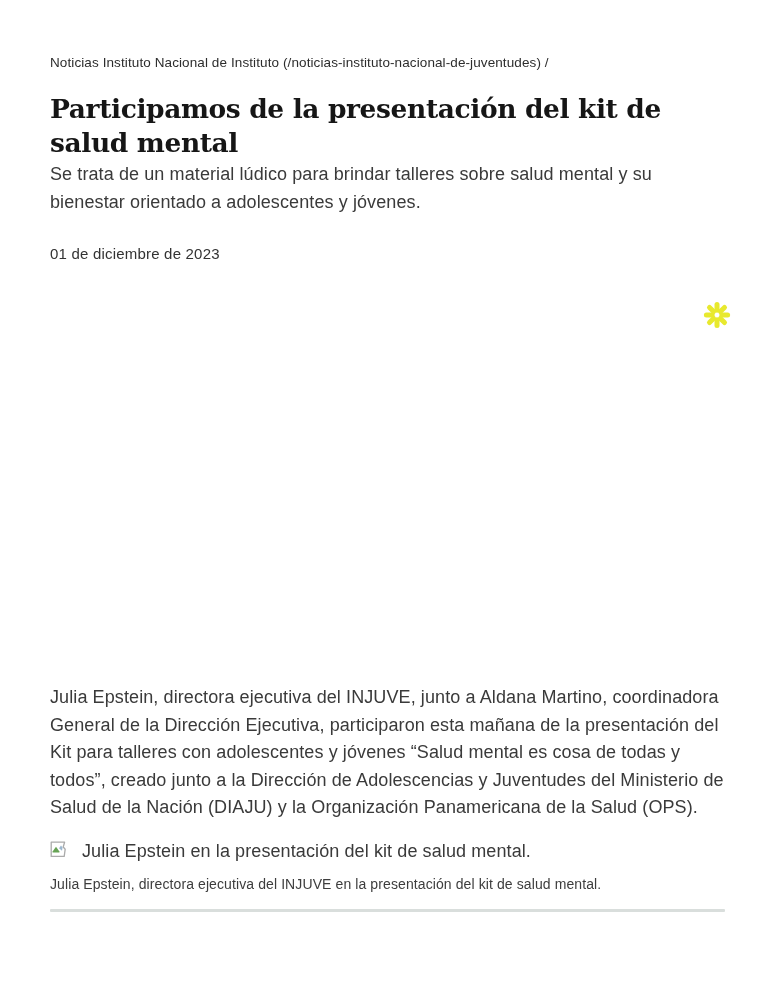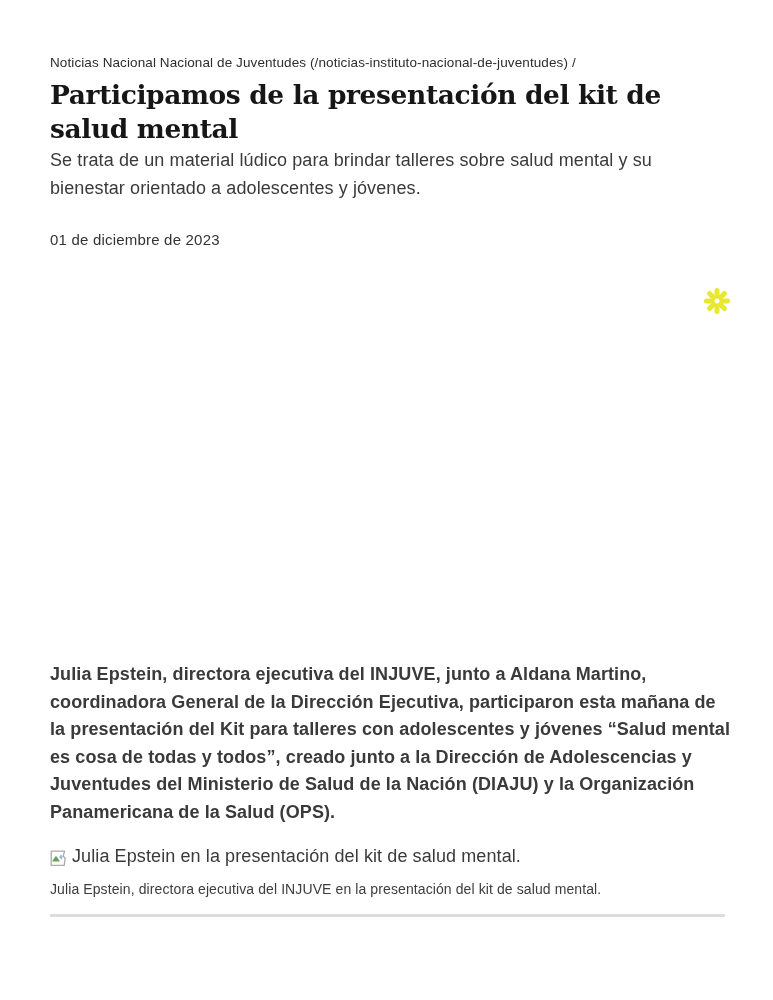--- a/index.html
+++ b/index.html
@@ -22,21 +22,21 @@
     color: #2d2d2d;
     line-height: 16px;
   }
   .breadcrumb a {
     color: #2d2d2d;
     text-decoration: none;
     cursor: pointer;
   }
   .breadcrumb .sep { color: #2d2d2d; }
   h1.article-title {
-    margin-top: 7px;
+    margin-top: 21px;
     max-width: 655px;
     font-family: "DejaVu Serif", "Liberation Serif", serif;
     font-weight: 700;
     font-size: 26.5px;
     line-height: 34px;
     letter-spacing: -0.4px;
     color: #161616;
   }
   p.article-subtitle {
     max-width: 672px;
@@ -58,33 +58,32 @@
     background: #ffffff;
   }
   .spinner {
     position: absolute;
     top: 27px;
     right: 4px;
     width: 28px;
     height: 28px;
   }
   p.article-body {
-    margin-top: 3px;
+    margin-top: 12px;
     max-width: 685px;
     font-size: 18px;
     line-height: 27.6px;
     letter-spacing: 0.1px;
     color: #3a3a3a;
-    font-weight: bold;
   }
   .broken-image-row {
     margin-top: 19px;
     display: flex;
-    align-items: flex-end;
-    gap: 3px;
+    align-items: flex-start;
+    gap: 13px;
     font-size: 18px;
     letter-spacing: 0.1px;
     color: #3a3a3a;
   }
   .broken-image-row .broken-img-icon { flex: 0 0 auto; display: inline-flex; }
   .article-caption {
     margin-top: 14px;
     font-size: 14px;
     letter-spacing: 0.1px;
     color: #3d3d3d;
@@ -96,21 +95,21 @@
     border-radius: 1px;
   }
 </style>
 </head>
 <body>
 
 <div class="page">
   <div class="content">
 
     <nav class="breadcrumb">
-      <a href="#">Noticias Nacional Nacional de Juventudes (/noticias-instituto-nacional-de-juventudes)</a>
+      <a href="#">Noticias Instituto Nacional de Instituto (/noticias-instituto-nacional-de-juventudes)</a>
       <span class="sep">/</span>
     </nav>
 
     <h1 class="article-title" style="color: rgb(22, 22, 22);">Participamos de la presentación del kit de salud mental</h1>
 
     <p class="article-subtitle">Se trata de un material lúdico para brindar talleres sobre salud mental y su bienestar orientado a adolescentes y jóvenes.</p>
 
     <div class="article-date">01 de diciembre de 2023</div>
 
     <figure class="image-placeholder">

